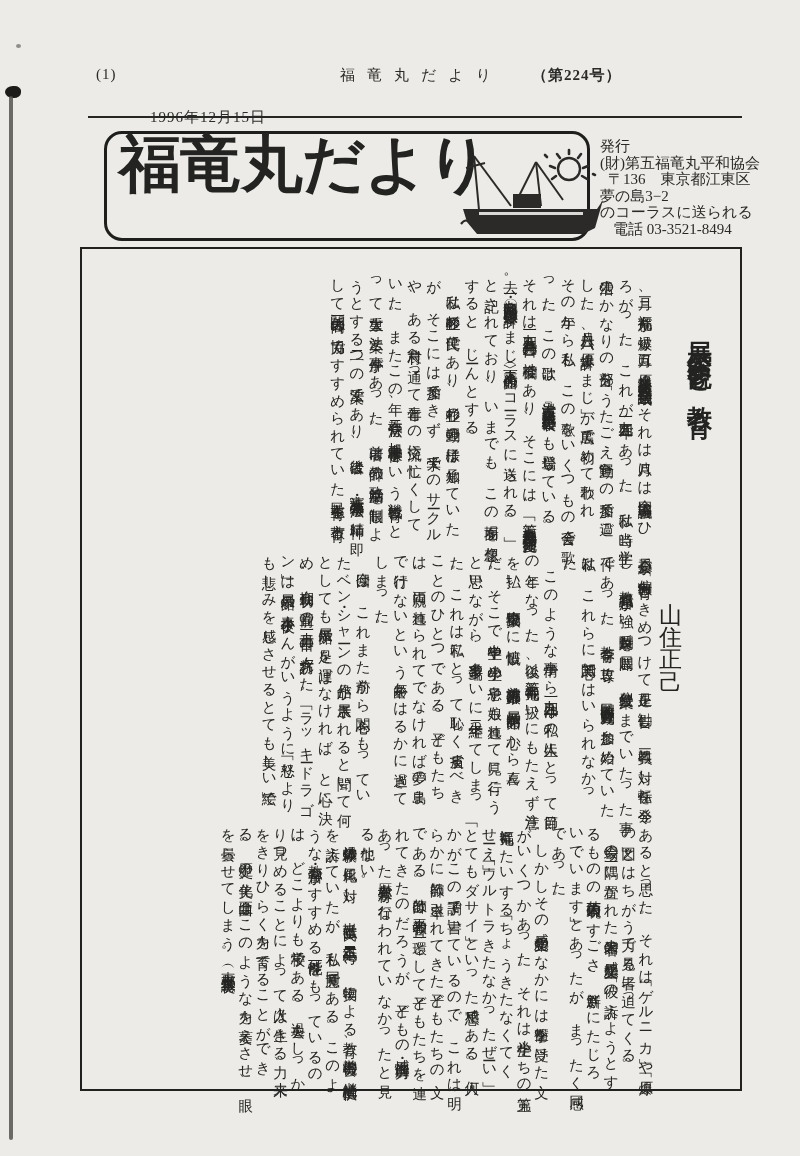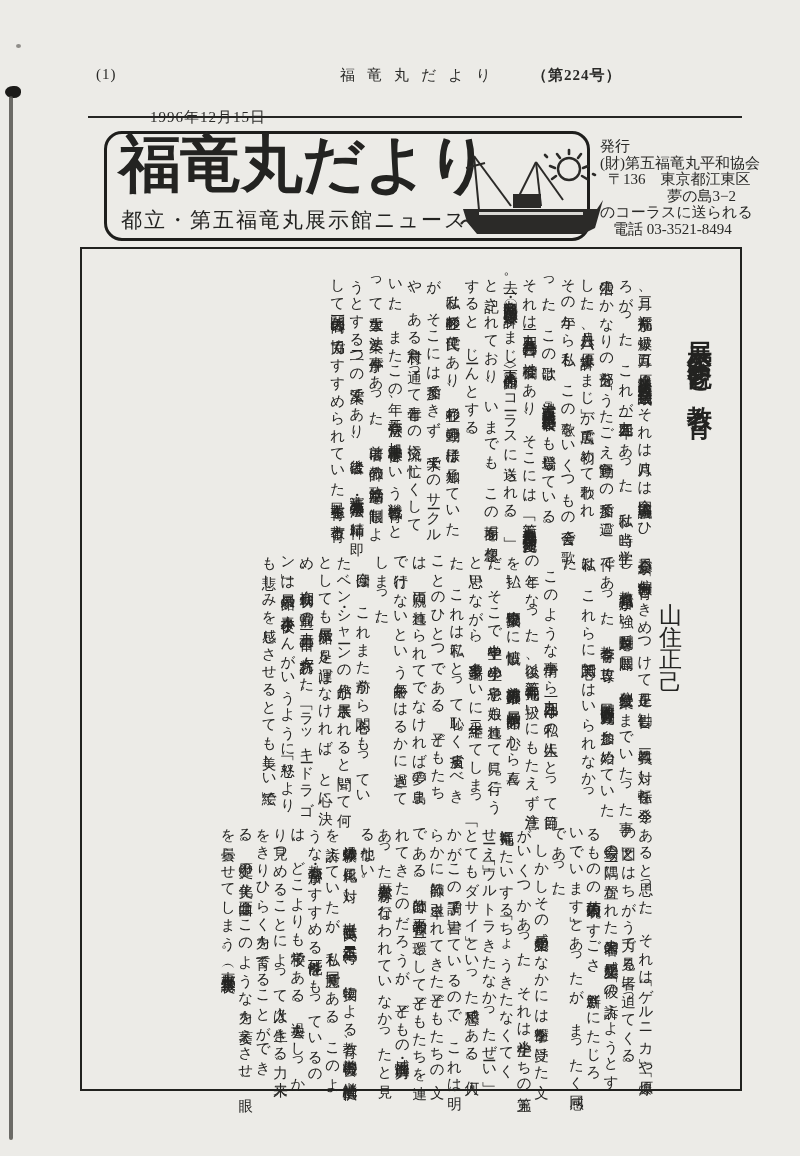--- a/index.html
+++ b/index.html
@@ -37,21 +37,21 @@
     position:absolute;left:14px;bottom:4px;
     font-size:21px;letter-spacing:2px;color:#232321;white-space:nowrap;
   }
   .ship-wrap{position:absolute;left:352px;top:14px;width:150px;height:88px;}
   .publisher{
     position:absolute;left:600px;top:138px;width:150px;
     font-size:15px;line-height:16.5px;color:#29292 7;
     color:#292927;white-space:nowrap;
   }
   .publisher .ind1{padding-left:8px;}
-  .publisher .alignr{text-align:right;padding-right:14px;}
+  .publisher .alignr{padding-right:14px;}
   .publisher .ind2{padding-left:13px;}
   
   .article-box{
     position:absolute;left:80px;top:247px;width:658px;height:840px;
     border:2px solid #21211f;background:transparent;
   }
   .article-title{
     position:absolute;top:72px;right:24px;
     writing-mode:vertical-rl;text-orientation:mixed;
     font-size:25px;font-weight:600;letter-spacing:6px;color:#232321;
@@ -80,21 +80,20 @@
 <div class="scan-speck"></div>
 
 <span class="hdr" id="hdr-pageno">(1)</span>
 <span class="hdr" id="hdr-date">1996年12月15日</span>
 <span class="hdr" id="hdr-title">福竜丸だより</span>
 <span class="hdr" id="hdr-issue">（第224号）</span>
 <div class="rule" id="rule-top"></div>
 
 <div class="masthead-box">
   <div class="masthead-title">福竜丸だより</div>
-  <div class="masthead-subtitle">都立・第五福竜丸展示館ニュース</div>
   <div class="ship-wrap">
     <svg width="150" height="88" viewBox="0 0 150 88" xmlns="http://www.w3.org/2000/svg">
       <g stroke="#2b2a28" stroke-width="2" fill="none">
         <line x1="20" y1="62" x2="15" y2="8"></line>
         <line x1="7" y1="20" x2="26" y2="15"></line>
         <line x1="15" y1="8" x2="52" y2="58"></line>
         <line x1="82" y1="58" x2="77" y2="14"></line>
         <line x1="77" y1="14" x2="104" y2="52"></line>
         <line x1="77" y1="14" x2="56" y2="56"></line>
         <path d="M2,76 q5,-7 10,0 q5,7 10,0" stroke-width="2.2"></path>

